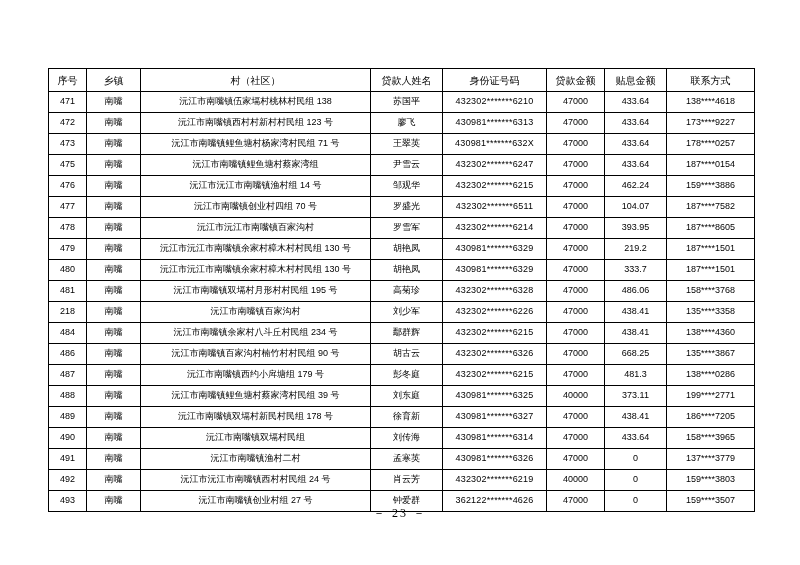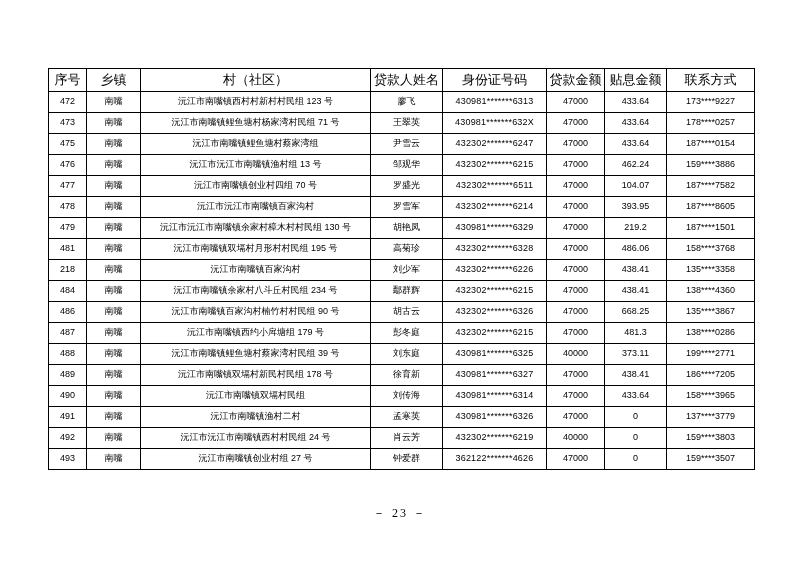--- a/index.html
+++ b/index.html
@@ -40,21 +40,21 @@
     text-align: center;
     vertical-align: middle;
     padding: 0;
     height: 20px;
     font-family: "Liberation Sans", sans-serif;
     overflow: hidden;
     white-space: nowrap;
   }
   table.reg th {
     font-weight: normal;
-    font-size: 13px;
+    font-size: 10px;
     height: 22px;
   }
   
   col.c0 { width: 38px; }
   col.c1 { width: 54px; }
   col.c2 { width: 230px; }
   col.c3 { width: 72px; }
   col.c4 { width: 104px; }
   col.c5 { width: 58px; }
   col.c6 { width: 62px; }
@@ -105,20 +105,30 @@
           <th>村（社区）</th>
           <th>贷款人姓名</th>
           <th>身份证号码</th>
           <th>贷款金额</th>
           <th>贴息金额</th>
           <th>联系方式</th>
         </tr>
       </thead>
       <tbody>
           <tr>
+            <td class="idx">471</td>
+            <td class="township">南嘴</td>
+            <td class="village">沅江市南嘴镇伍家塥村桃林村民组 138</td>
+            <td class="name">苏国平</td>
+            <td class="idnum">432302*******6210</td>
+            <td class="loan">47000</td>
+            <td class="subsidy">433.64</td>
+            <td class="phone">138****4618</td>
+          </tr>
+          <tr>
             <td class="idx">472</td>
             <td class="township">南嘴</td>
             <td class="village">沅江市南嘴镇西村村新村村民组 123 号</td>
             <td class="name">廖飞</td>
             <td class="idnum">430981*******6313</td>
             <td class="loan">47000</td>
             <td class="subsidy">433.64</td>
             <td class="phone">173****9227</td>
           </tr>
           <tr>
@@ -137,21 +147,21 @@
             <td class="village">沅江市南嘴镇鲤鱼塘村蔡家湾组</td>
             <td class="name">尹雪云</td>
             <td class="idnum">432302*******6247</td>
             <td class="loan">47000</td>
             <td class="subsidy">433.64</td>
             <td class="phone">187****0154</td>
           </tr>
           <tr>
             <td class="idx">476</td>
             <td class="township">南嘴</td>
-            <td class="village">沅江市沅江市南嘴镇渔村组 13 号</td>
+            <td class="village">沅江市沅江市南嘴镇渔村组 14 号</td>
             <td class="name">邹观华</td>
             <td class="idnum">432302*******6215</td>
             <td class="loan">47000</td>
             <td class="subsidy">462.24</td>
             <td class="phone">159****3886</td>
           </tr>
           <tr>
             <td class="idx">477</td>
             <td class="township">南嘴</td>
             <td class="village">沅江市南嘴镇创业村四组 70 号</td>
@@ -172,20 +182,30 @@
             <td class="phone">187****8605</td>
           </tr>
           <tr>
             <td class="idx">479</td>
             <td class="township">南嘴</td>
             <td class="village">沅江市沅江市南嘴镇余家村樟木村村民组 130 号</td>
             <td class="name">胡艳凤</td>
             <td class="idnum">430981*******6329</td>
             <td class="loan">47000</td>
             <td class="subsidy">219.2</td>
+            <td class="phone">187****1501</td>
+          </tr>
+          <tr>
+            <td class="idx">480</td>
+            <td class="township">南嘴</td>
+            <td class="village">沅江市沅江市南嘴镇余家村樟木村村民组 130 号</td>
+            <td class="name">胡艳凤</td>
+            <td class="idnum">430981*******6329</td>
+            <td class="loan">47000</td>
+            <td class="subsidy">333.7</td>
             <td class="phone">187****1501</td>
           </tr>
           <tr>
             <td class="idx">481</td>
             <td class="township">南嘴</td>
             <td class="village">沅江市南嘴镇双塥村月形村村民组 195 号</td>
             <td class="name">高菊珍</td>
             <td class="idnum">432302*******6328</td>
             <td class="loan">47000</td>
             <td class="subsidy">486.06</td>

